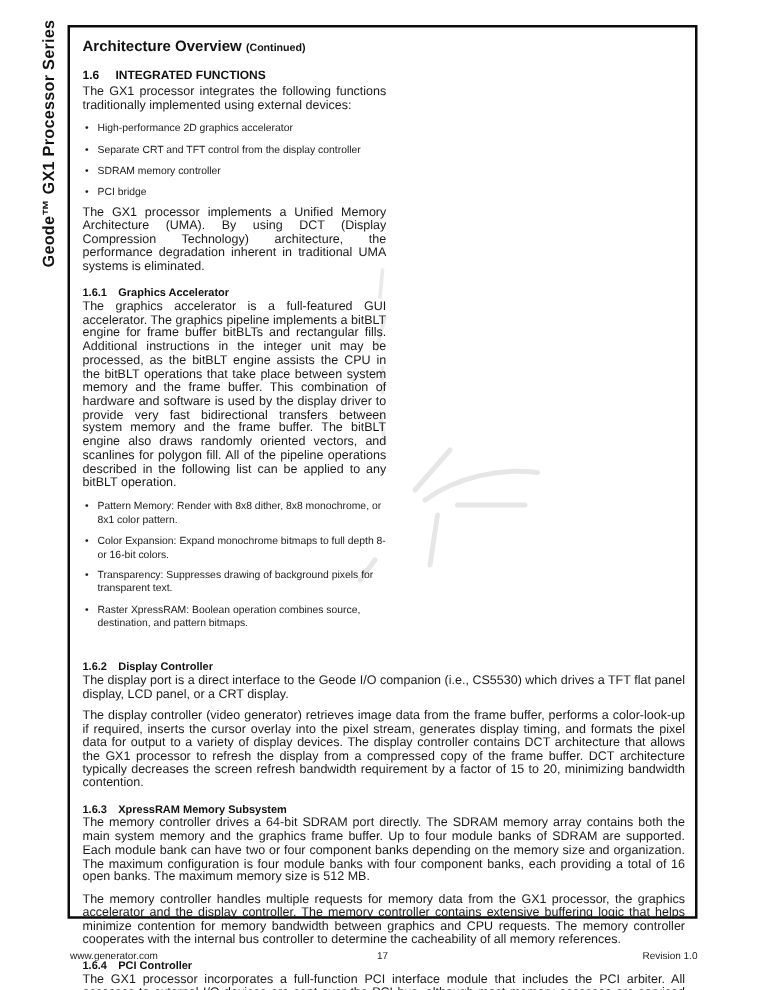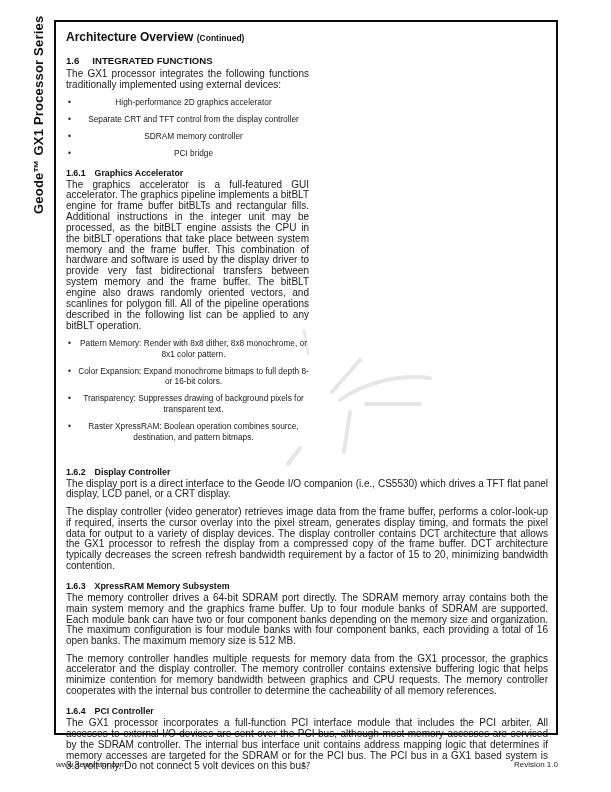--- a/index.html
+++ b/index.html
@@ -29,21 +29,21 @@
   .col-right{flex:1;min-width:0;}
   .col > :first-child{margin-top:0;}
   .h2{font-size:9.6px;font-weight:bold;margin:9px 0 3px;color:#111;}
   .h2 .hnum{margin-right:13px;}
   .h3{font-size:8.8px;font-weight:bold;margin:9px 0 2px;color:#111;}
   .h3 .hnum{margin-right:9px;margin-top:48px;}
   p{margin:0 0 6.5px;font-size:10px;line-height:10.85px;text-align:justify;}
   ul{list-style:none;margin:1px 0 7px;padding:0;}
   li{display:flex;margin-bottom:6px;font-size:8.3px;line-height:10.85px;}
   .blt{flex:none;width:12px;padding-left:2px;box-sizing:border-box;}
-  .li-body{flex:1;text-align:center;}
+  .li-body{flex:1;text-align:left;}
   .li-body b{font-weight:normal;}
   
   .footer{
     position:absolute;left:54px;top:760px;width:504px;height:12px;
     font-size:8px;color:#222;
   }
   .footer .f-left{position:absolute;left:2px;top:0;}
   .footer .f-center{position:absolute;left:0;right:0;top:0;text-align:center;}
   .footer .f-right{position:absolute;right:0;top:0;}
   
@@ -101,20 +101,21 @@
         <li>
           <span class="blt">•</span>
           <span class="li-body">SDRAM memory controller</span>
         </li>
         <li>
           <span class="blt">•</span>
           <span class="li-body">PCI bridge</span>
         </li>
       </ul>
 
+      <p>The GX1 processor implements a Unified Memory Architecture (UMA). By using DCT (Display Compression Technology) architecture, the performance degradation inherent in traditional UMA systems is eliminated.</p>
 
       <div class="h3">
         <span class="hnum">1.6.1</span><span>Graphics Accelerator</span>
       </div>
       <p>The graphics accelerator is a full-featured GUI accelerator. The graphics pipeline implements a bitBLT engine for frame buffer bitBLTs and rectangular fills. Additional instructions in the integer unit may be processed, as the bitBLT engine assists the CPU in the bitBLT operations that take place between system memory and the frame buffer. This combination of hardware and software is used by the display driver to provide very fast bidirectional transfers between system memory and the frame buffer. The bitBLT engine also draws randomly oriented vectors, and scanlines for polygon fill. All of the pipeline operations described in the following list can be applied to any bitBLT operation.</p>
 
       <ul>
         <li>
           <span class="blt">•</span>
           <span class="li-body"><b>Pattern Memory:</b> <span>Render with 8x8 dither, 8x8 monochrome, or 8x1 color pattern.</span></span>

